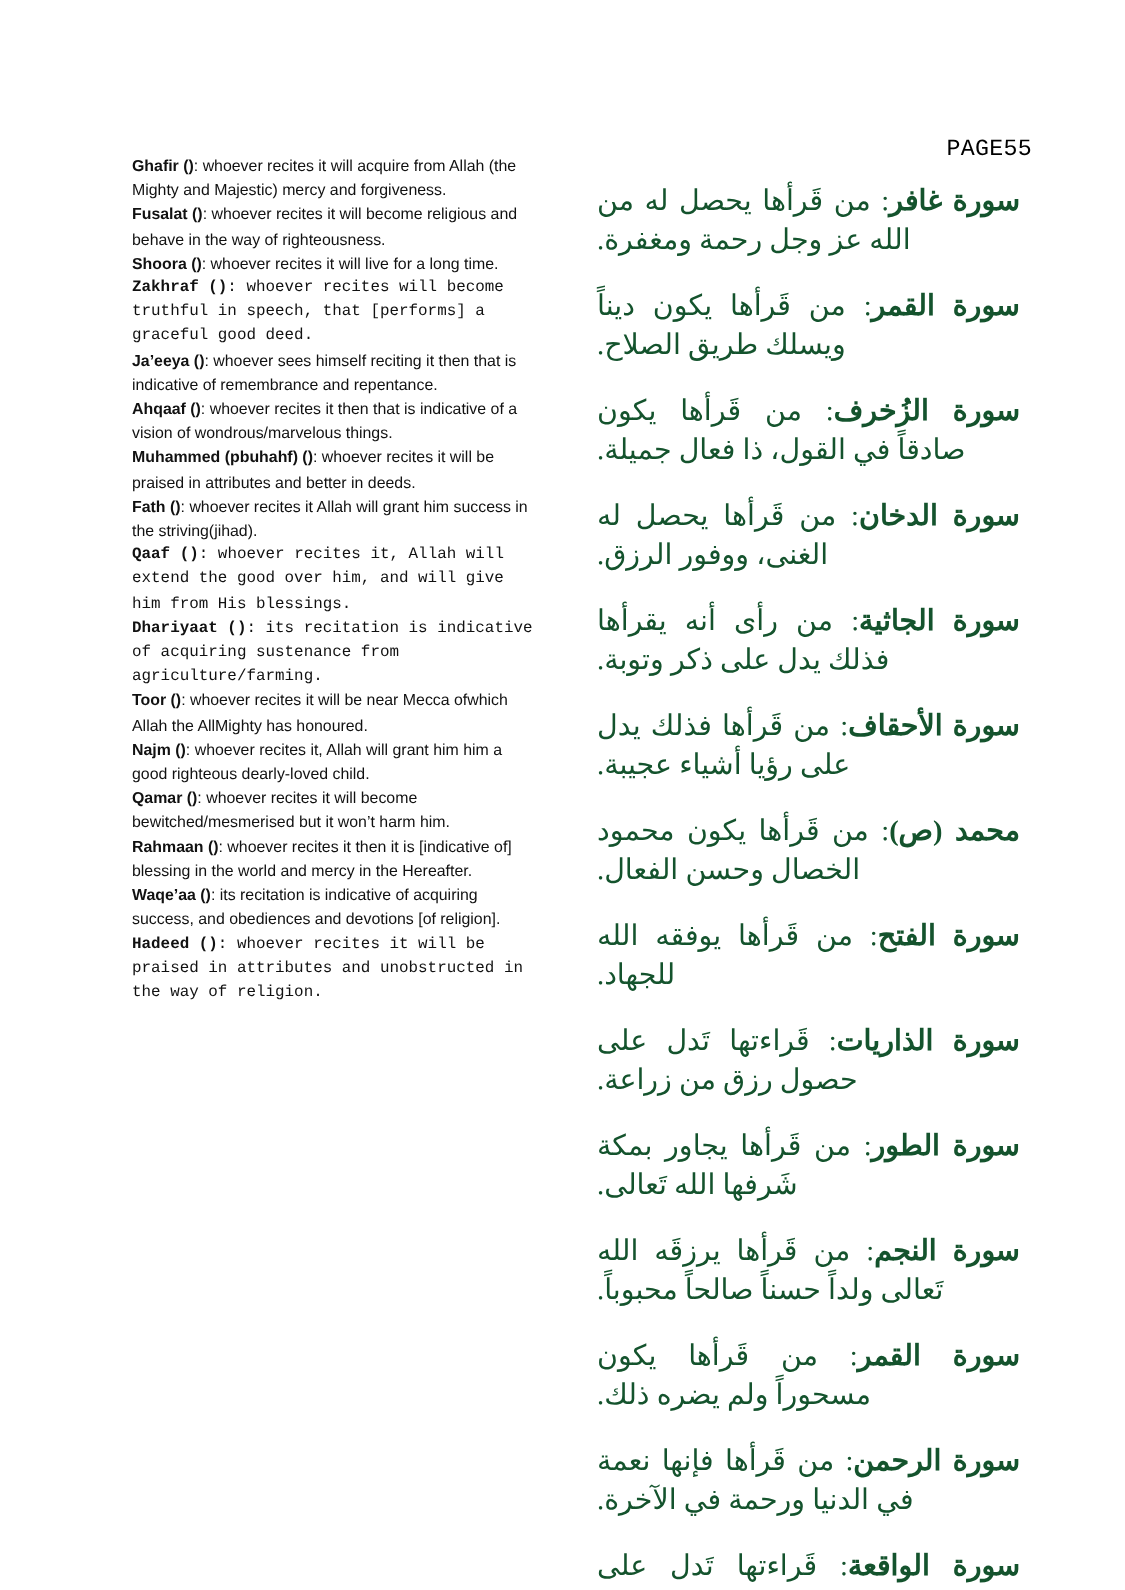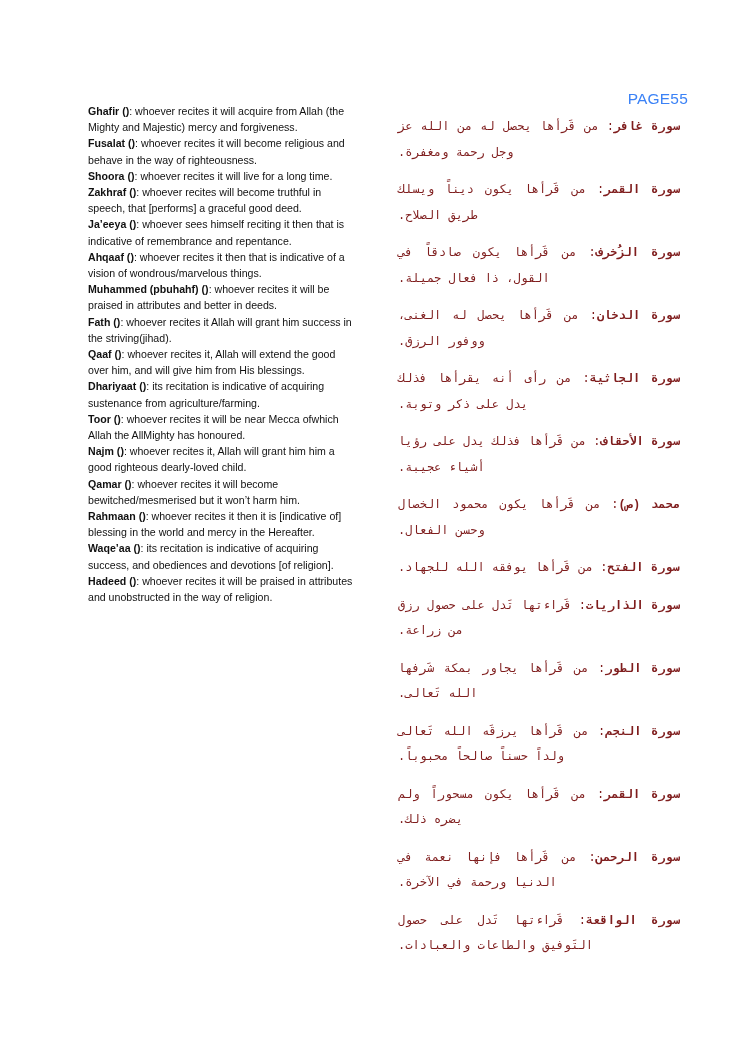--- a/index.html
+++ b/index.html
@@ -22,22 +22,22 @@
     background: #ffffff;
   }
 
   
   .page-header {
     position: absolute;
     top: 90px;
     right: 62px;
     font-size: 15.5px;
     letter-spacing: 0.2px;
-    color: #3b82f6;
-    font-family: Liberation Sans, sans-serif;
+    color: #000000;
+    font-family: Liberation Mono, monospace;
   }
 
   
   .col-english {
     position: absolute;
     left: 88px;
     top: 103px;
     width: 268px;
   }
 
@@ -56,28 +56,28 @@
     line-height: 16.2px;
     color: #111;
     text-align: left;
     margin: 0 0 0 0;
   }
   .en-entry .term {
     font-weight: bold;
   }
   
   .gap-lg { }
-  .gap-sm { margin-top: 0px; }
+  .gap-sm { margin-top: 0px; font-family: Liberation Mono, monospace; }
 
   
   .ar-entry {
-    font-size: 12px;
+    font-size: 19px;
     line-height: 25.5px;
-    color: #7f1d1d;
-    font-family: Liberation Mono, monospace;
+    color: #14532d;
+    font-family: Liberation Serif, serif;
     text-align: justify;
     text-align-last: left;
     direction: rtl;
     unicode-bidi: isolate;
   }
   .ar-entry .ar-term {
     font-weight: bold;
   }
   .ar-gap-md { margin-top: 6px; }
 </style>

